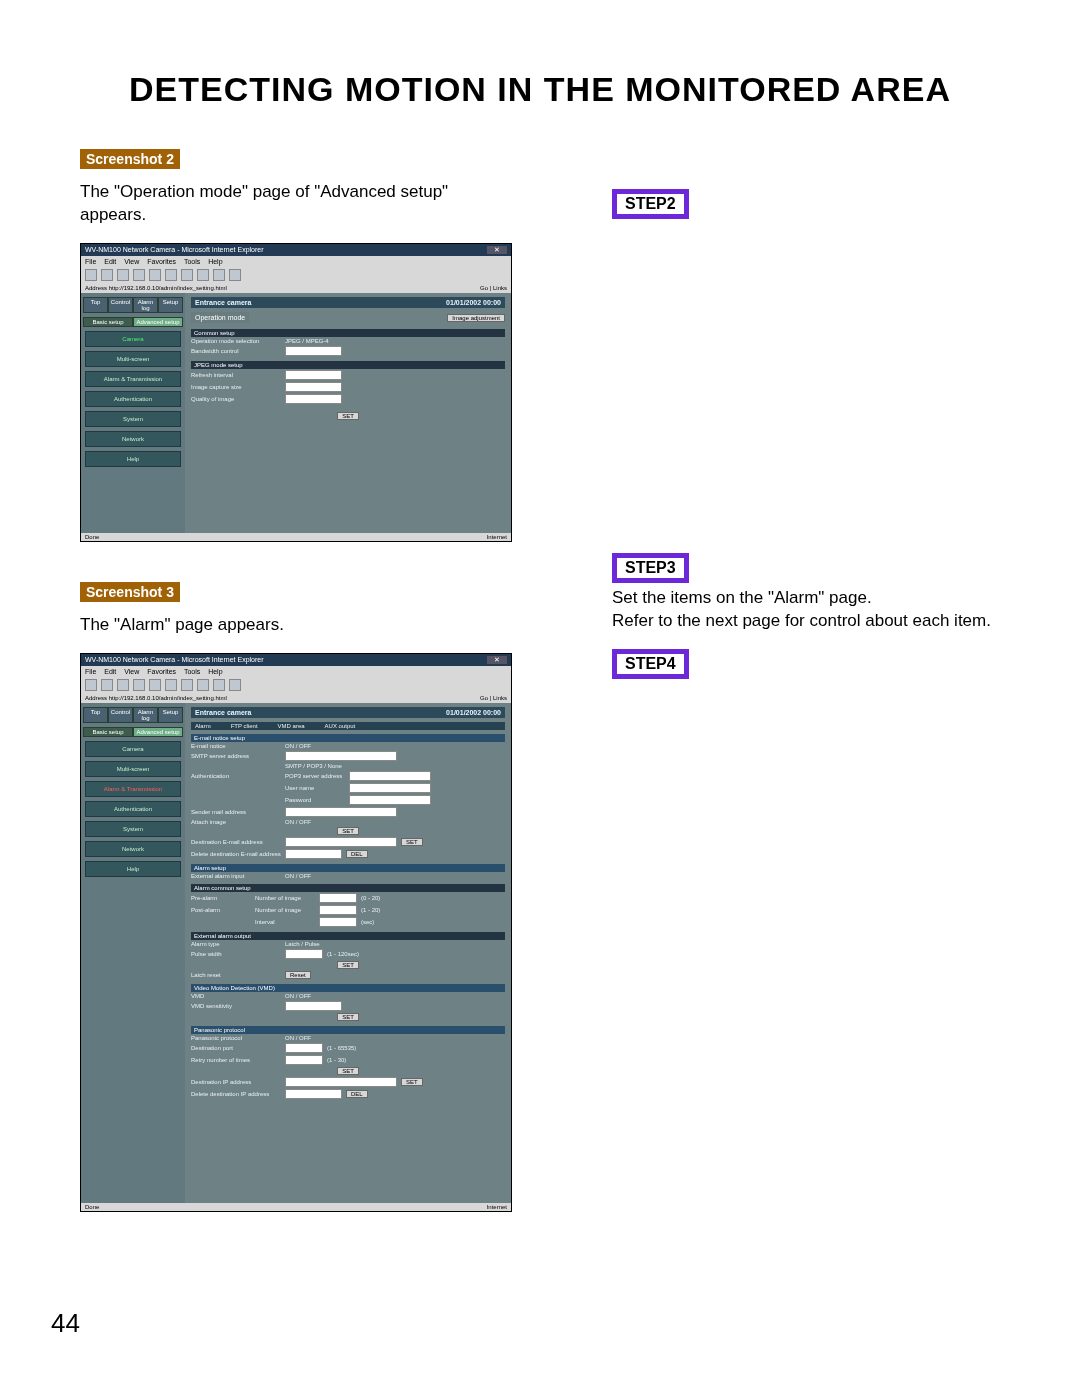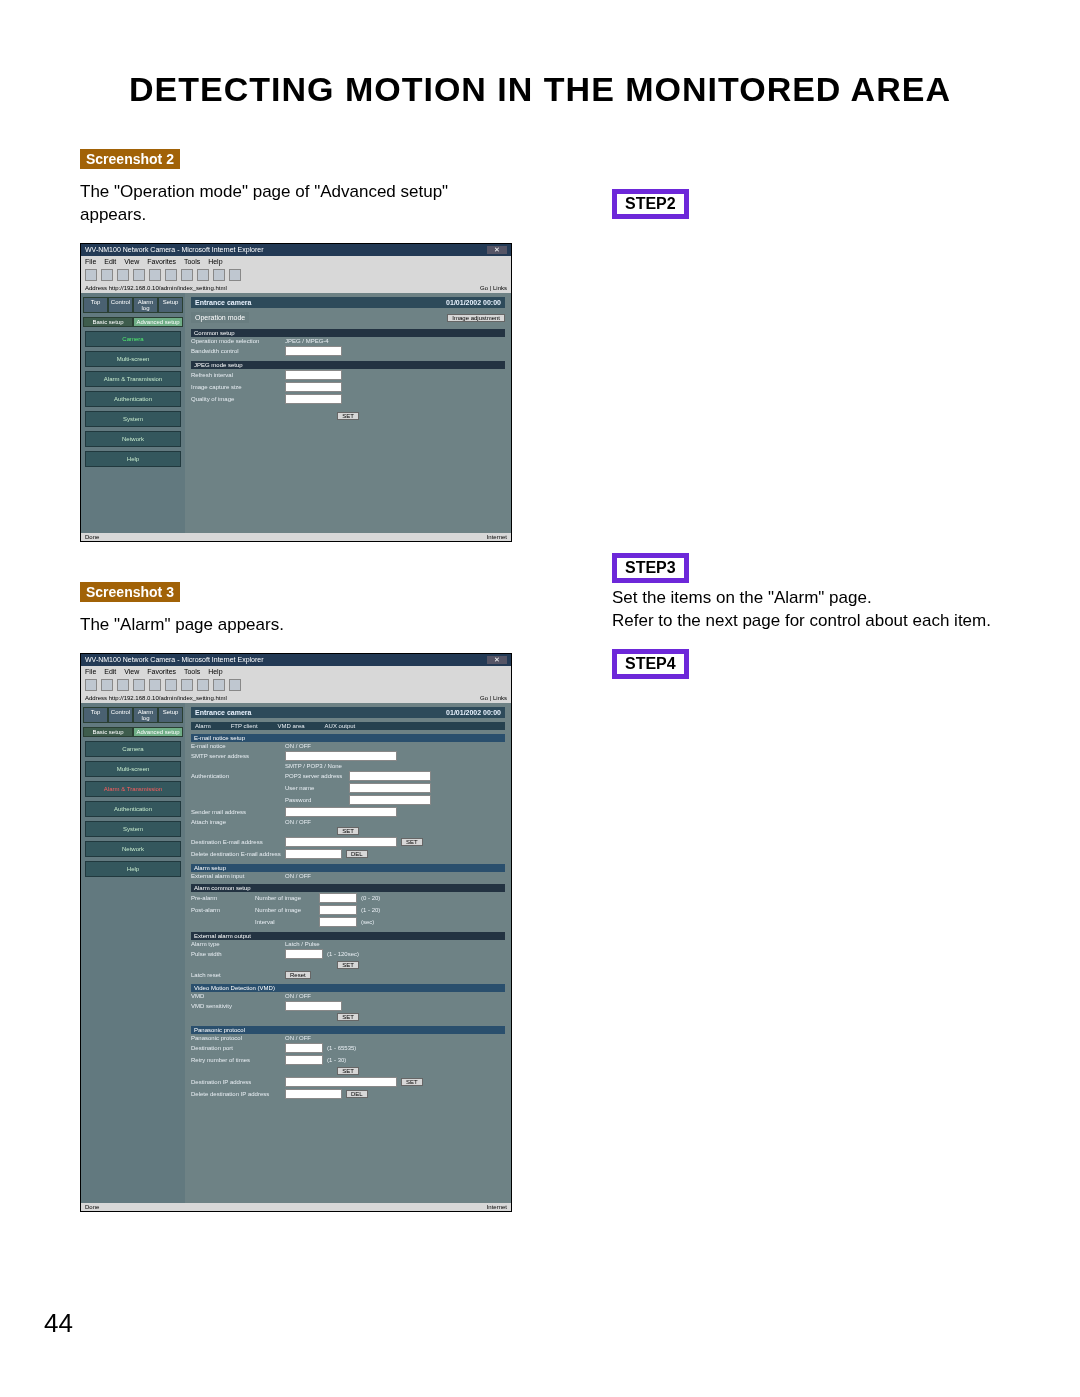--- a/index.html
+++ b/index.html
@@ -182,21 +182,21 @@
     margin-bottom:2px;
   }
   .statusbar {
     background:#d8d8d8; color:#000;
     font-size:6px; padding:1px 4px;
     display:flex; justify-content:space-between;
   }
 
   .page-number {
     position: absolute;
-    left: 44px;
+    left: 51px;
     bottom: 58px;
     font-size: 26px;
     font-weight: 500;
   }
 </style>
 </head>
 <body>
 
 <div class="page-title">DETECTING MOTION IN THE MONITORED AREA</div>
 

